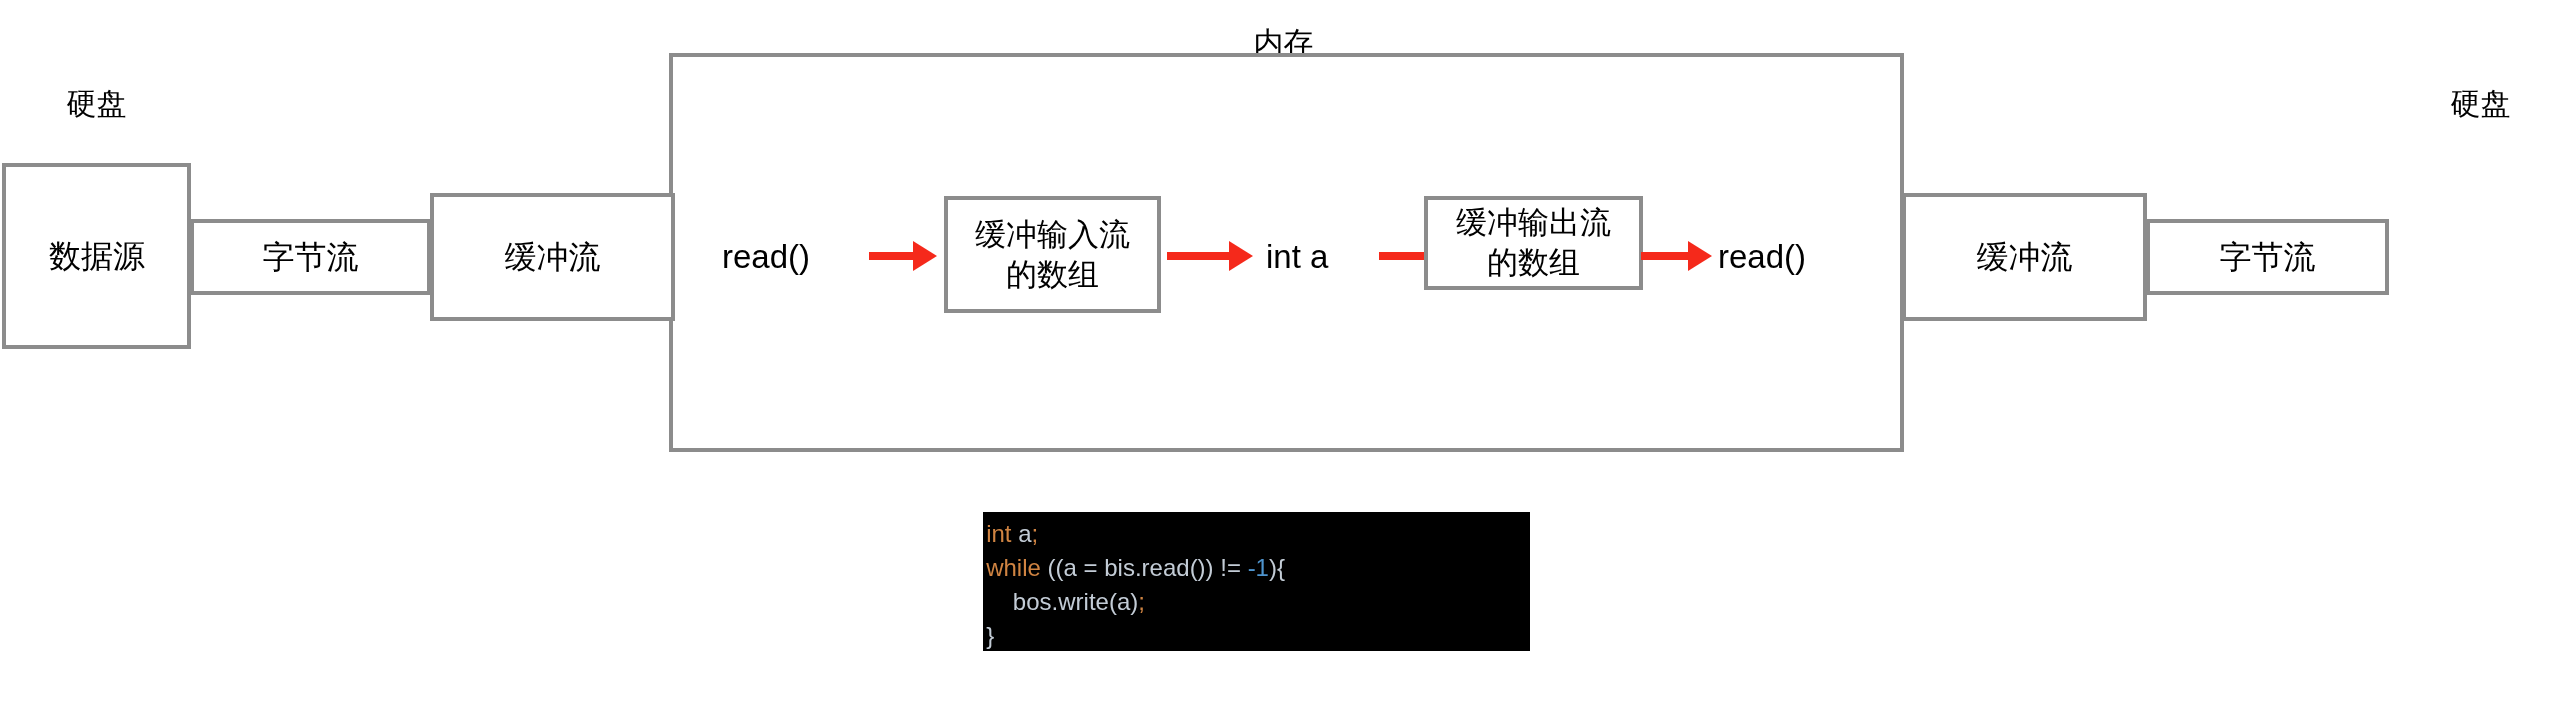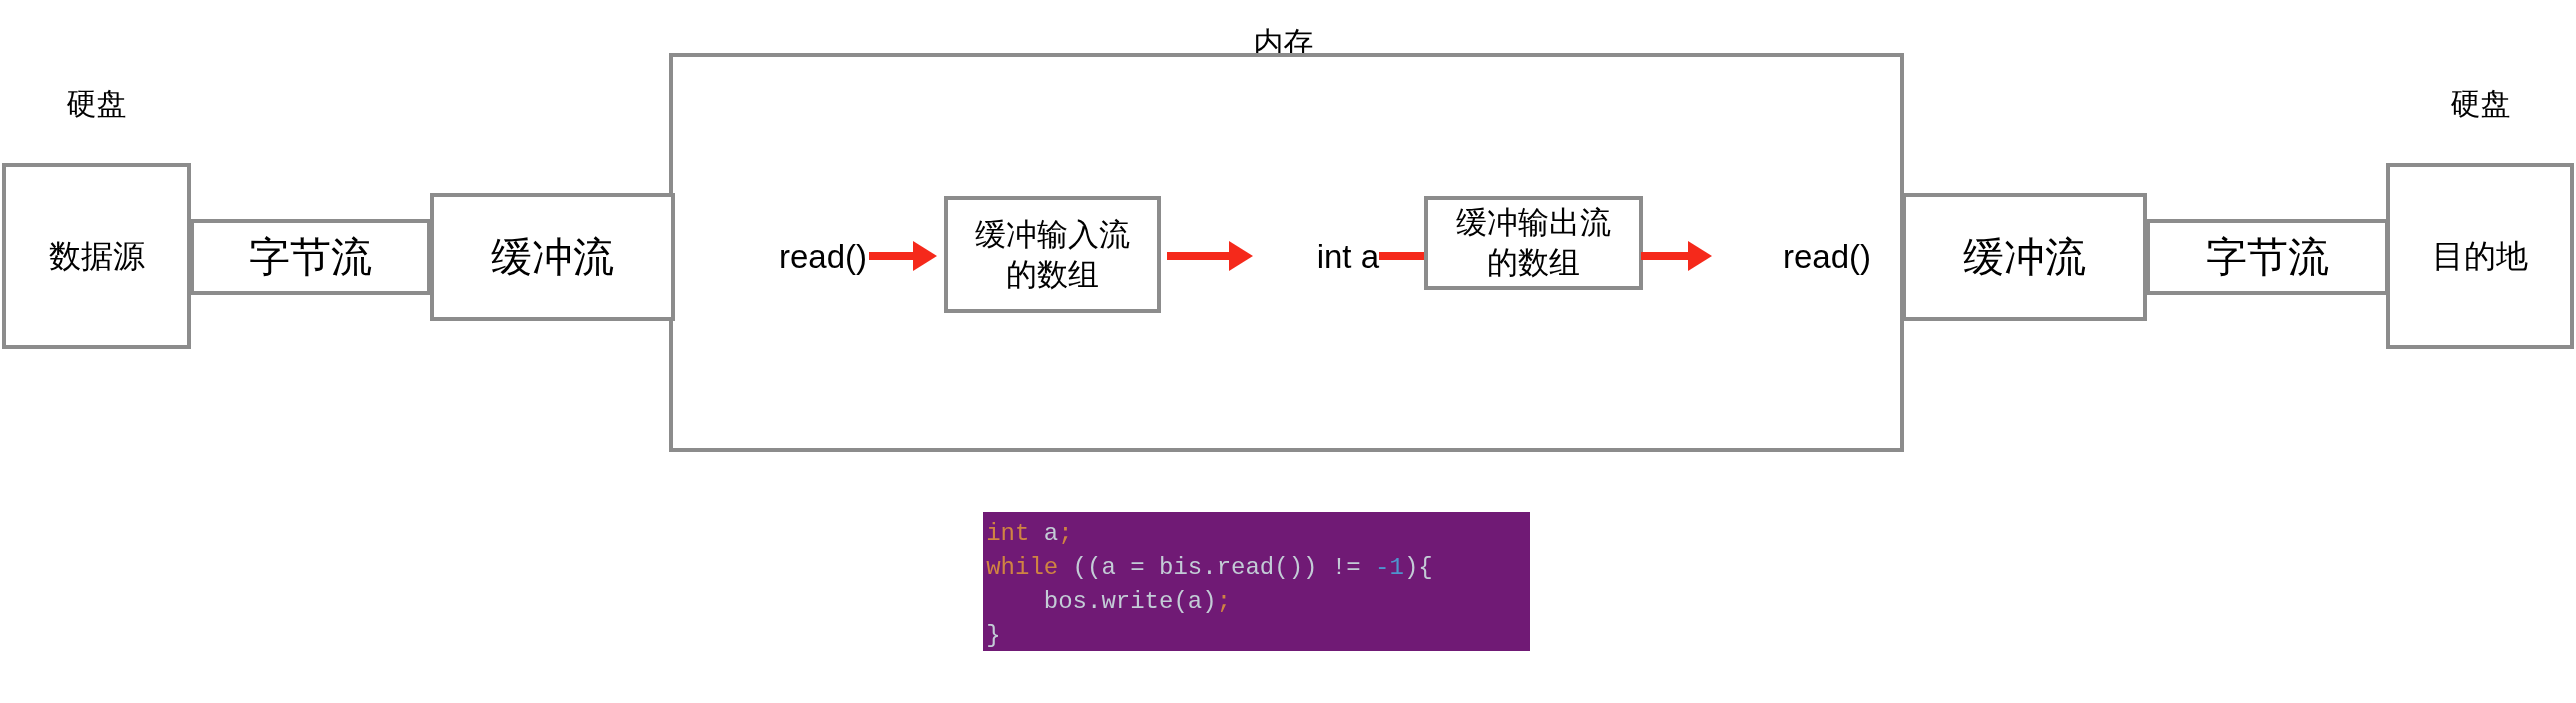--- a/index.html
+++ b/index.html
@@ -26,21 +26,21 @@
     border: 4px solid #8c8c8c;
     background: #ffffff;
     display: flex;
     align-items: center;
     justify-content: center;
     text-align: center;
     color: #000000;
     line-height: 1.28;
   }
   .box.big   { font-size: 32px; }
-  .box.mid   { font-size: 41px; }
+  .box.mid   { font-size: 32px; }
   .box.inner { font-size: 31px; margin-left: 8px; }
 
   
   .memory-box {
     border: 4px solid #8c8c8c;
     background: #ffffff;
   }
 
   .caption {
     color: #000000;
@@ -48,21 +48,21 @@
     white-space: nowrap;
     text-align: center;
   }
 
   .plain-label {
     color: #000000;
     font-size: 33px;
     white-space: nowrap;
     display: flex;
     align-items: center;
-    justify-content: flex-end;
+    justify-content: flex-start;
   }
 
   
   .arrow {
     position: absolute;
     display: flex;
     align-items: center;
   }
   .arrow .shaft {
     height: 8px;
@@ -72,23 +72,23 @@
     width: 0;
     height: 0;
     border-top: 15.3px solid transparent;
     border-bottom: 15.3px solid transparent;
     border-left: 24px solid #f5291b;
     margin-left: -0.8px;
   }
 
   
   .code-block {
-    background: #701a75;
+    background: #000000;
     color: #c9d1d9;
-    font-family: Liberation Mono, monospace;
+    font-family: Liberation Sans, sans-serif;
     font-size: 24px;
     line-height: 1.42;
     padding: 4.8px 0 3.2px 3.2px;
     white-space: pre;
     overflow: hidden;
   }
   .tok-kw  { color: #d08442; }
   .tok-pun { color: #d08442; }
   .tok-num { color: #4e94ce; }
   .tok-txt { color: #c3ccd6; }
@@ -165,23 +165,20 @@
   </div>
 
   <div class="abs box mid" style="left:1902px; top:193px; width:245px; height:128px; z-index:3;">
     <span>缓冲流</span>
   </div>
 
   <div class="abs box mid" style="left:2146px; top:219px; width:243px; height:76px; z-index:3;">
     <span>字节流</span>
   </div>
 
-  <div class="abs box big" style="left:2386px; top:163px; width:188px; height:186px; z-index:3;">
-    <span>目的地</span>
-  </div>
 
   <div class="abs code-block" style="left:983px; top:512px; width:547px; height:139px; z-index:5;"><span><span class="tok-kw">int</span><span class="tok-txt"> a</span><span class="tok-pun">;</span></span>
 <span><span class="tok-kw">while</span><span class="tok-txt"> ((a = bis.read()) != </span><span class="tok-num">-1</span><span class="tok-txt">){</span></span>
 <span><span class="tok-txt">    bos.write(a)</span><span class="tok-pun">;</span></span>
 <span><span class="tok-txt">}</span></span></div>
 
 </div>
 
 
 </body></html>

